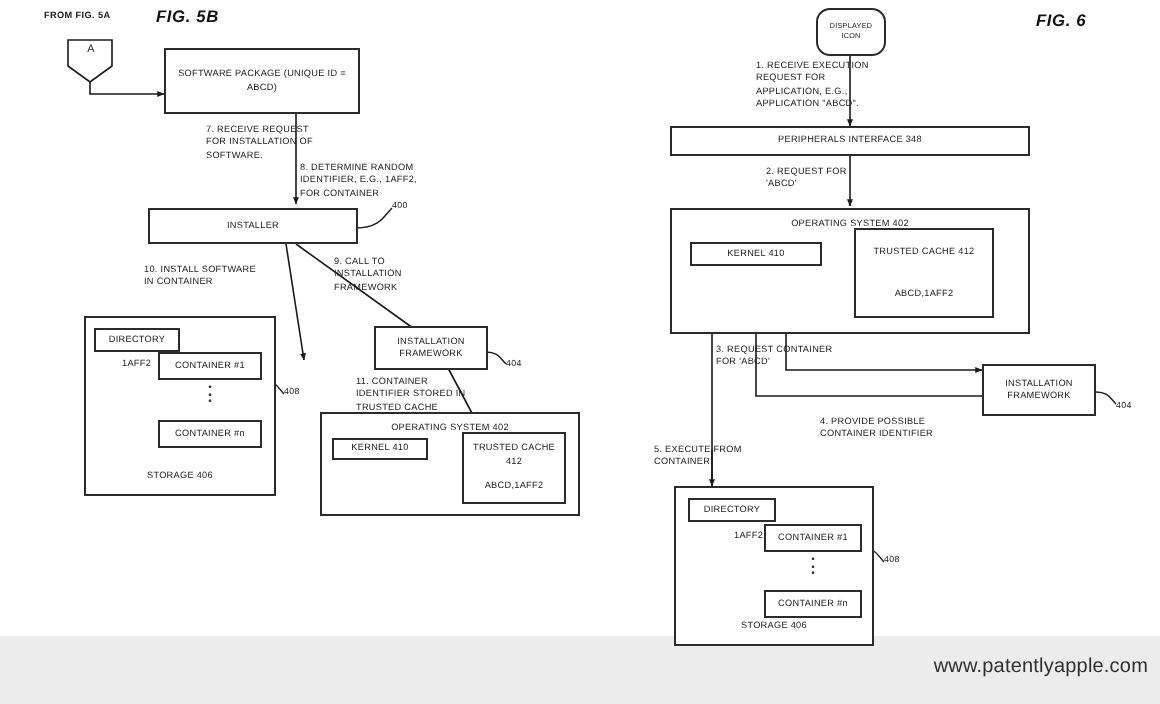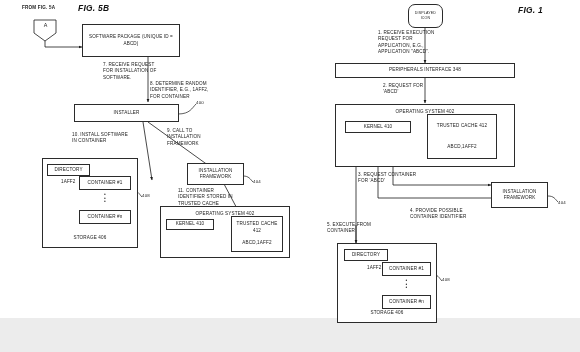--- a/index.html
+++ b/index.html
@@ -204,21 +204,21 @@
   </div>
   <div class="node" style="left:166px;top:219px;width:48px;height:11px;">KERNEL 410</div>
   <div class="node col" style="left:231px;top:216px;width:52px;height:36px;justify-content:space-around;">
     <span>TRUSTED
 CACHE 412</span>
     <span>ABCD,1AFF2</span>
   </div>
 
   <div class="diagram" id="fig6-canvas" style="z-index:-1;"></div>
 
-  <div class="figlabel" style="left:518px;top:5px;">FIG. 1</div>
+  <div class="figlabel" style="left:518px;top:5px;">FIG. 6</div>
 
   <div class="node col pill" style="left:408px;top:4px;width:35px;height:24px;font-size:3.6px;">DISPLAYED
 ICON</div>
 
   <div class="plain" style="left:378px;top:30px;width:105px;">1. RECEIVE EXECUTION
 REQUEST FOR
 APPLICATION, E.G.,
 APPLICATION "ABCD".</div>
 
   <div class="node" style="left:335px;top:63px;width:180px;height:15px;">PERIPHERALS INTERFACE 348</div>
@@ -252,14 +252,15 @@
   <div class="node col" style="left:337px;top:243px;width:100px;height:80px;justify-content:flex-end;">
     <span style="margin-bottom:5px;">STORAGE 406</span>
   </div>
   <div class="node" style="left:344px;top:249px;width:44px;height:12px;">DIRECTORY</div>
   <div class="plain" style="left:367px;top:265px;">1AFF2</div>
   <div class="node" style="left:382px;top:262px;width:49px;height:14px;">CONTAINER #1</div>
   <div class="dots" style="left:382px;top:279px;width:49px;">•<br>•<br>•</div>
   <div class="node" style="left:382px;top:295px;width:49px;height:14px;">CONTAINER #n</div>
   <div class="refnum" style="left:442px;top:277px;">408</div>
 
+  <div class="footer-right">www.patentlyapple.com</div>
 
 </div>
 
 </body></html>

